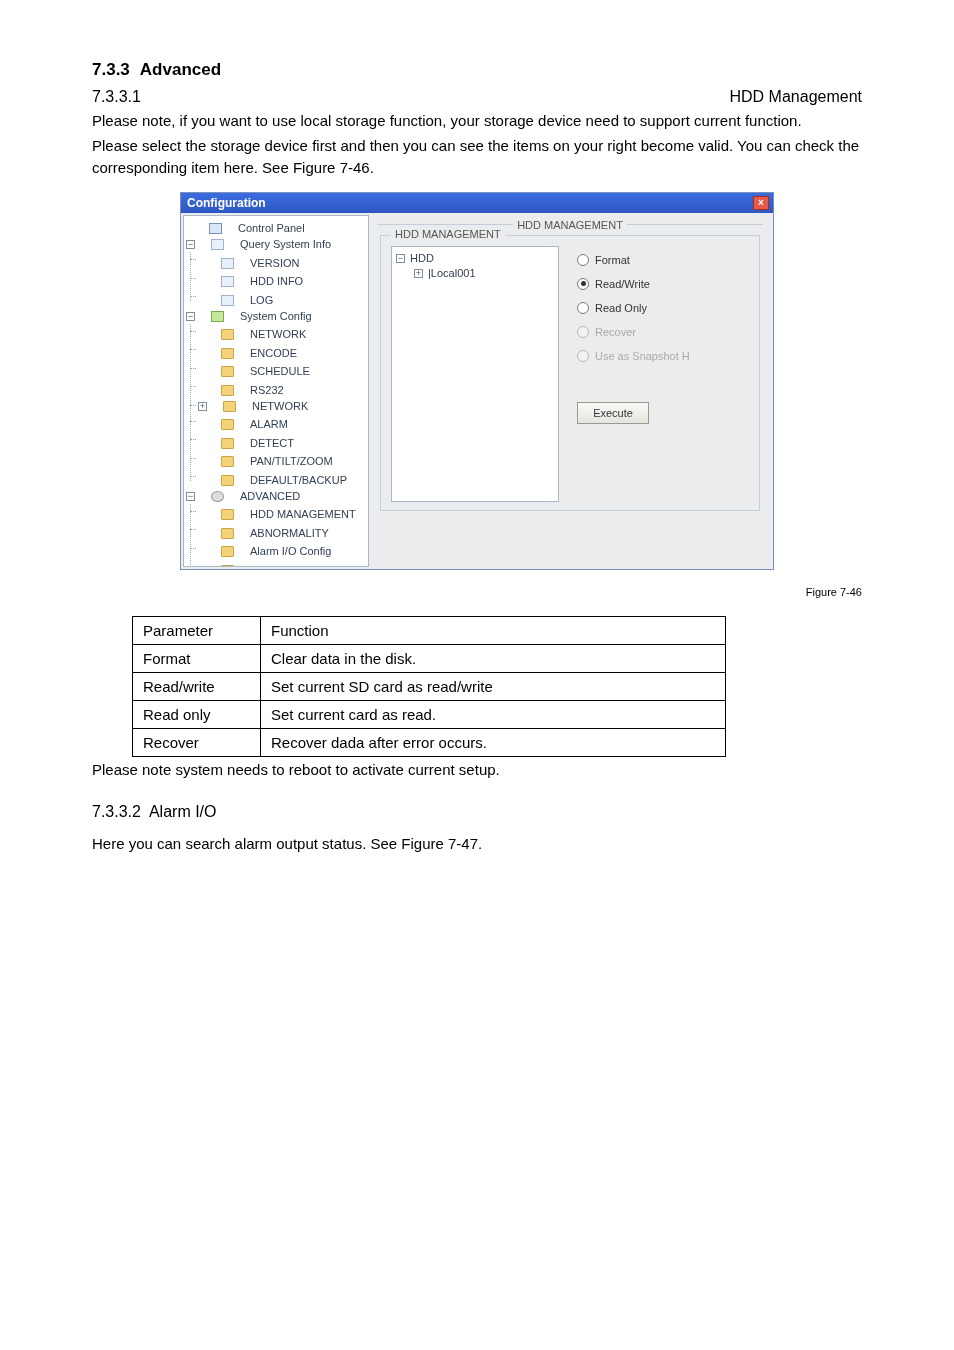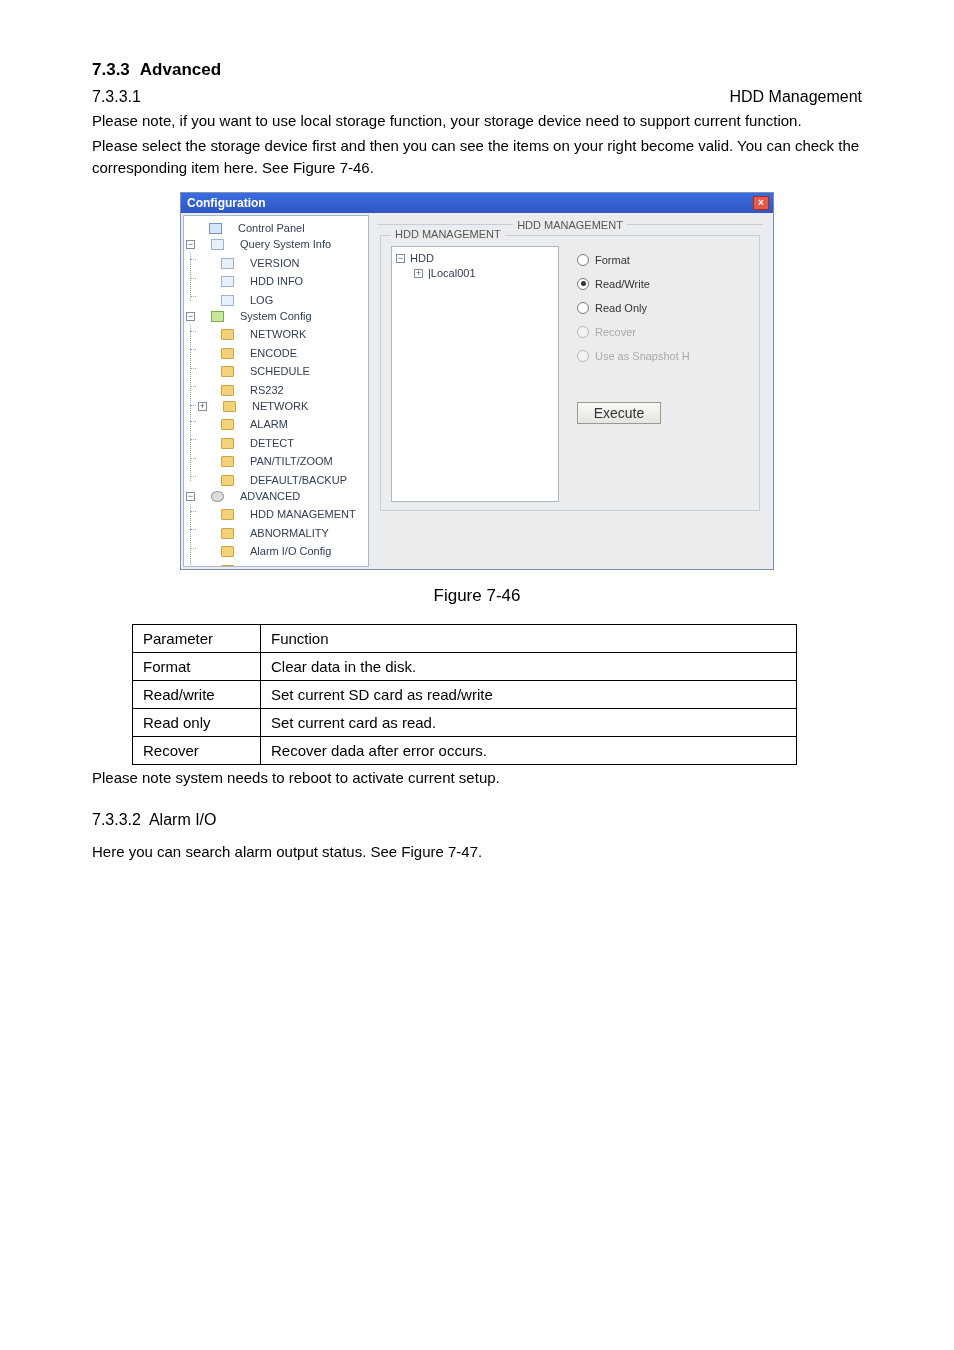--- a/index.html
+++ b/index.html
@@ -134,30 +134,30 @@
   .radio-col {
     display:flex; flex-direction:column; gap:12px;
     padding-top: 8px;
   }
   .radio-row { display:flex; align-items:center; gap:6px; font-size:11px; color:#333; }
   .radio-row.disabled { color:#aaa; }
   .fake-radio { width:12px; height:12px; border:1px solid #7a7a7a; border-radius:50%; display:inline-flex; align-items:center; justify-content:center; background:#fff;}
   .fake-radio.sel::after { content:""; width:5px; height:5px; background:#333; border-radius:50%; }
   .fake-radio.dis { border-color:#bbb; background:#f3f3f3;}
   .exec-btn {
-    margin-top: 28px; width: 84px; height: 22px;
+    margin-top: 28px; width: 72px; height: 22px;
     background: linear-gradient(#f9f9f7,#e5e5df);
-    border:1px solid #9a9a8f; font-size:14px;
+    border:1px solid #9a9a8f; font-size:11px;
     display:flex; align-items:center; justify-content:center; cursor:pointer;
   }
 
-  .caption { text-align:center; font-size:17px; margin: 16px 0 18px; }
+  .caption { text-align:right; font-size:11px; margin: 16px 0 18px; }
 
   table.param {
-    border-collapse: collapse; width: 665px; margin: 4px 16px 2px 40px;
+    border-collapse: collapse; width: 594px; margin: 4px 16px 2px 40px;
     font-size: 15px;
   }
   table.param td, table.param th {
     border: 1px solid #000; padding: 5px 10px; text-align:left; font-weight:normal;
   }
   table.param th { font-size:15px; }
   .col-p { width: 128px; }
 
   .subsection2 {
     font-size: 16px; margin: 22px 0 12px 0; display: flex; gap: 8px;

